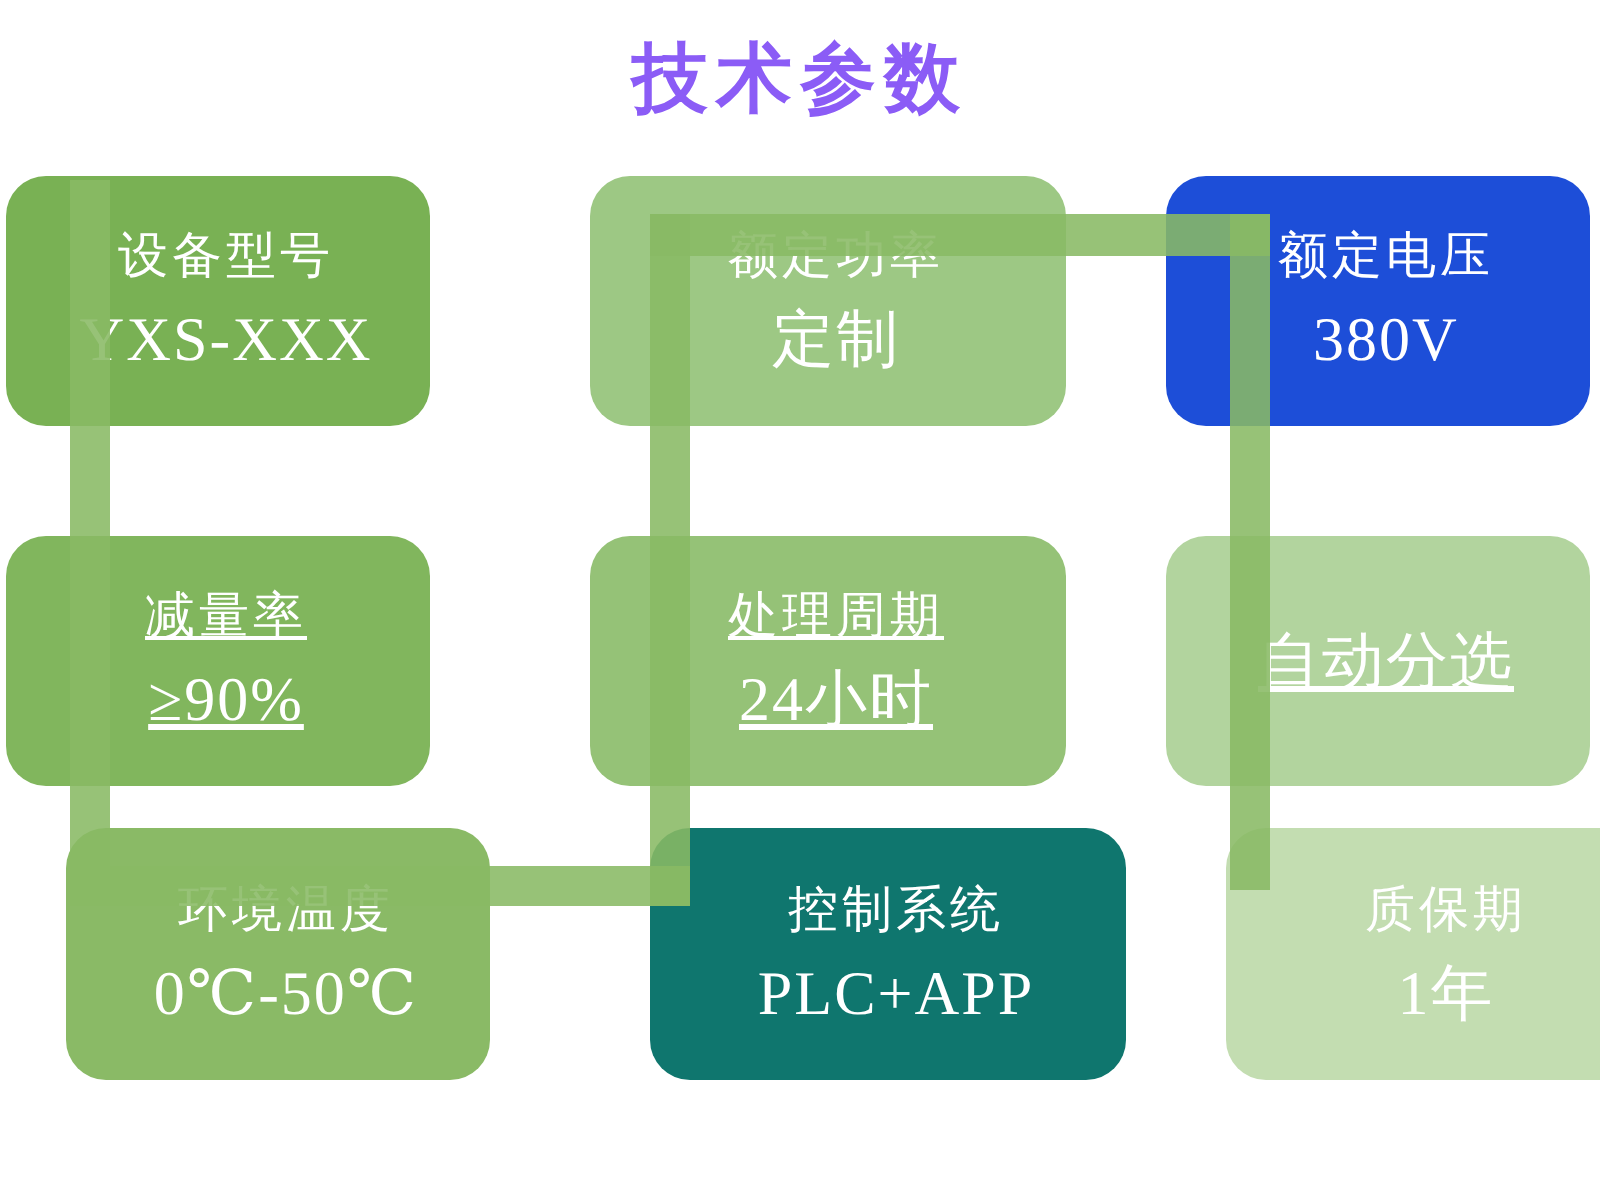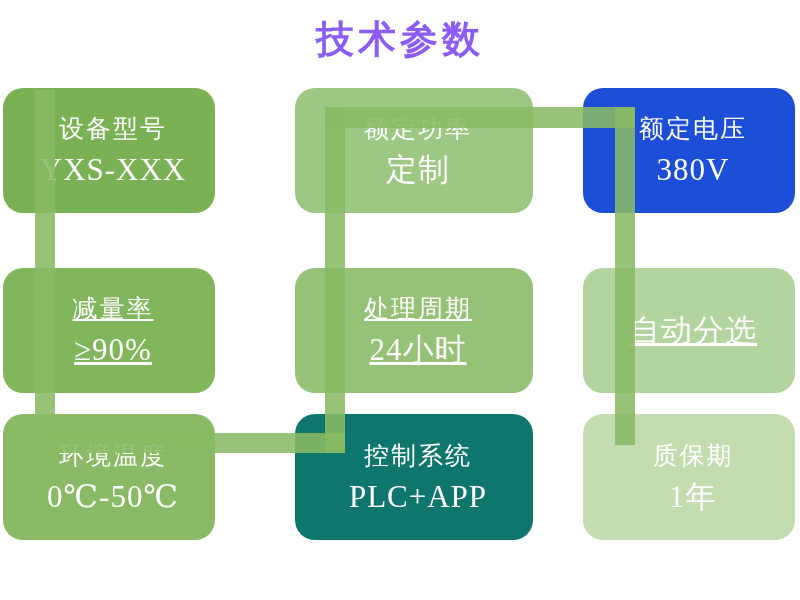--- a/index.html
+++ b/index.html
@@ -14,21 +14,21 @@
 
   .box{
     position:absolute;width:212px;height:125px;border-radius:20px;
     color:#ffffff;display:flex;flex-direction:column;justify-content:center;
     align-items:center;gap:13px;box-sizing:border-box;padding-left:8px;
   }
   .box .label{font-size:25px;letter-spacing:2px;line-height:1;}
   .box .value{font-size:31px;letter-spacing:1px;line-height:1;}
 
   .c0{left:3px;}  .c1{left:295px;width:238px;}  .c2{left:583px;}
-  .r0{top:88px;}  .r1{top:268px;text-decoration:underline;}  .r2{top:414px;height:126px;}
+  .r0{top:88px;}  .r1{top:268px;text-decoration:underline;}  .r2{top:414px;height:126px;margin-left:30px;}
 
   .connector{position:absolute;}
   .conn-left-v   {left:35px;  top:90px;  width:20px; height:363px;}
   .conn-bottom-h {left:35px;  top:433px; width:310px;height:20px;}
   .conn-mid-v    {left:325px; top:107px; width:20px; height:346px;}
   .conn-top-h    {left:325px; top:107px; width:310px;height:21px;}
   .conn-right-v  {left:615px; top:107px; width:20px; height:338px;}
 </style>
 </head>
 <body>

